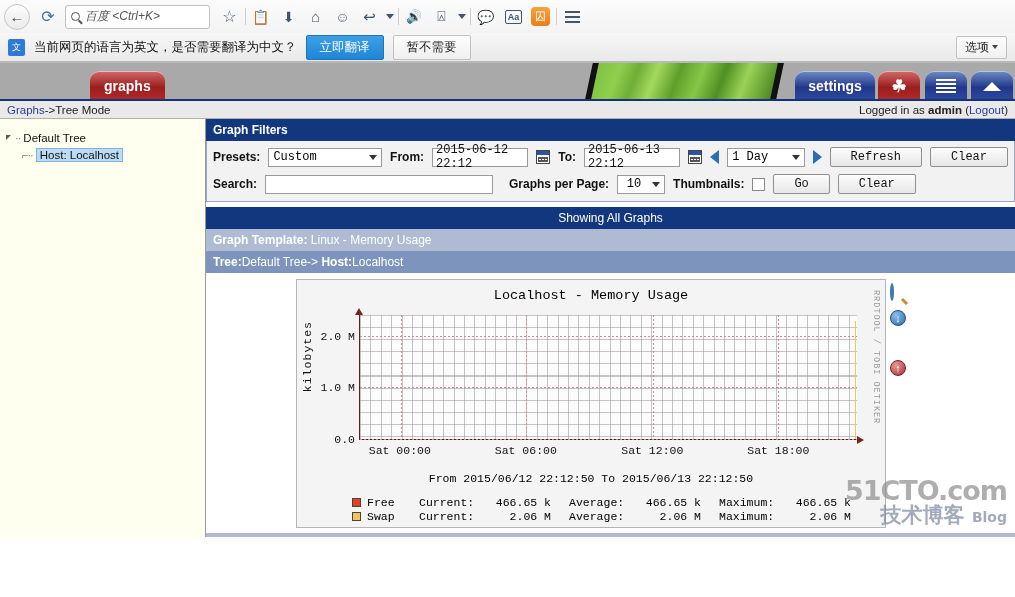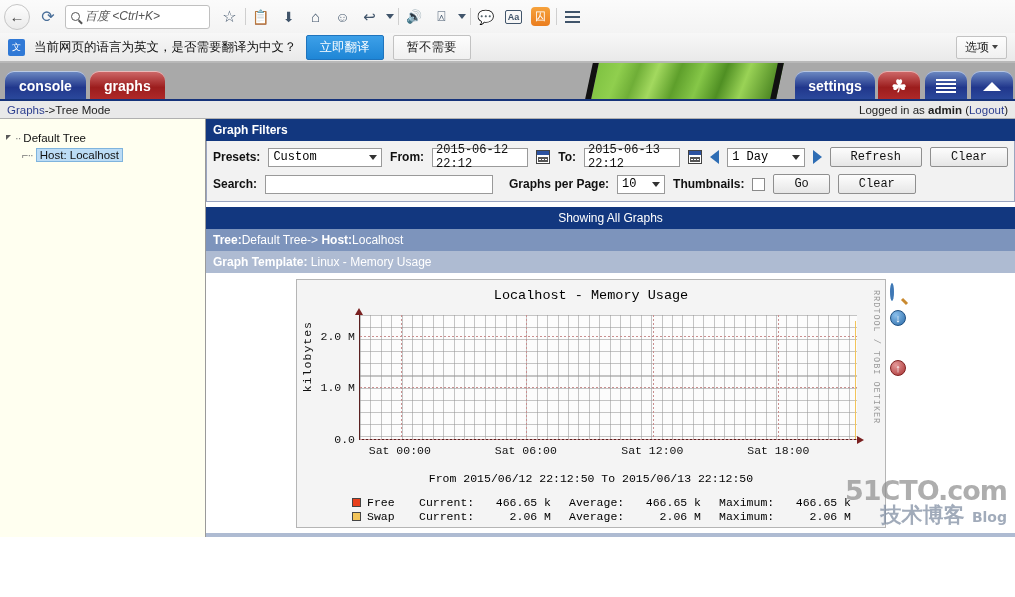--- a/index.html
+++ b/index.html
@@ -608,23 +608,20 @@
     <span class="btn-plain">暂不需要</span>
     <span class="options-btn">
       <span>选项</span>
         <i></i>
     </span>
   </div>
 </div>
 
 <div id="cacti-header">
   <div class="green-banner"></div>
-  <div class="tab tab-console">
-    <span>console</span>
-  </div>
   <div class="tab tab-graphs">
     <span>graphs</span>
   </div>
   <div class="btn-round b-settings">
     <span>settings</span>
   </div>
   <div class="btn-round b-tree">
     <span style="font-size:17px;">☘</span>
   </div>
   <div class="btn-round b-list">
@@ -685,36 +682,36 @@
         </span>
         <span class="arrow-r"></span>
         <span class="btn3d">Refresh</span>
         <span class="btn3d">Clear</span>
       </div>
 
       <div class="frow">
         <span class="flabel">Search:</span>
         <span class="txtin" style="width:228px;"></span>
         <span class="flabel" style="margin-left:8px;">Graphs per Page:</span>
-        <span class="sel" style="width:48px;">
+        <span class="sel" style="width:48px;text-align:center;">
           <span class="cv">10</span>
             <i></i>
         </span>
         <span class="flabel">Thumbnails:</span>
         <span class="chk"></span>
         <span class="btn3d">Go</span>
         <span class="btn3d">Clear</span>
       </div>
     </div>
 
     <div class="banner-blue">Showing All Graphs</div>
 
+    <div class="band band-light"><b>Graph Template:</b><span class="light"> Linux - Memory Usage</span></div>
+
     <div class="band band-dark"><b>Tree:</b><span class="light">Default Tree-&gt; </span><b>Host:</b><span class="light">Localhost</span></div>
-
-    <div class="band band-light"><b>Graph Template:</b><span class="light"> Linux - Memory Usage</span></div>
 
     <div class="graph-wrap">
       <div class="graph-box">
         <div class="rrd-credit">RRDTOOL / TOBI OETIKER</div>
         <div class="g-title">Localhost - Memory Usage</div>
 
         <div class="g-plotarea">
           <div class="ylabel">kilobytes</div>
 
           <div class="plot">

